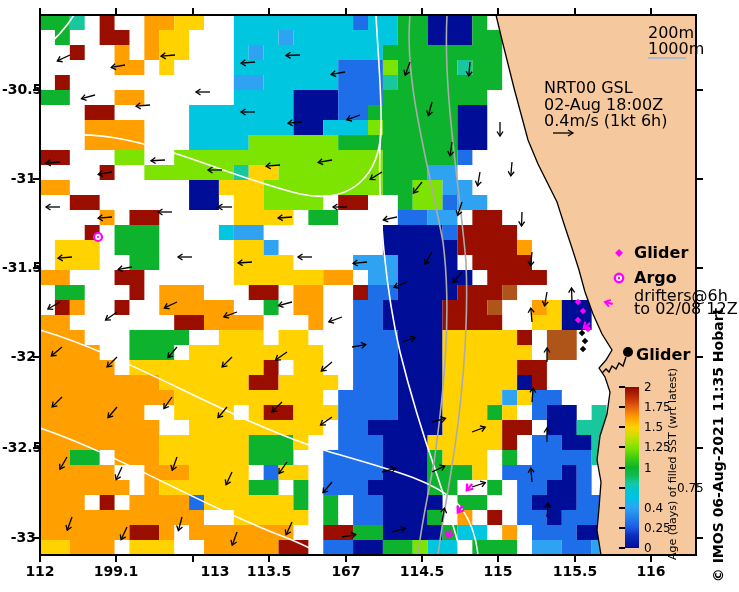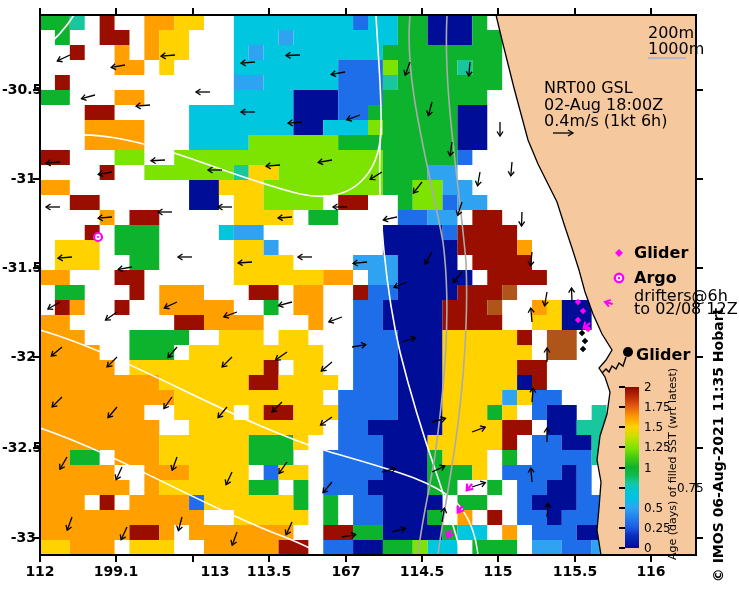--- a/index.html
+++ b/index.html
@@ -812,21 +812,21 @@
       <div class="cbticklab" style="left: 644px; top: 400.125px;">1.75</div>
       <div class="tick" style="left: 619px; top: 426.25px; width: 6px; height: 2px;"></div>
       <div class="cbticklab" style="left: 644px; top: 420.25px;">1.5</div>
       <div class="tick" style="left: 619px; top: 446.375px; width: 6px; height: 2px;"></div>
       <div class="cbticklab" style="left: 644px; top: 440.375px;">1.25</div>
       <div class="tick" style="left: 619px; top: 466.5px; width: 6px; height: 2px;"></div>
       <div class="cbticklab" style="left: 644px; top: 460.5px;">1</div>
       <div class="tick" style="left: 619px; top: 486.625px; width: 6px; height: 2px;"></div>
       <div class="cbticklab" style="left: 677px; top: 480.625px;">0.75</div>
       <div class="tick" style="left: 619px; top: 506.75px; width: 6px; height: 2px;"></div>
-      <div class="cbticklab" style="left: 644px; top: 500.75px;">0.5</div>
+      <div class="cbticklab" style="left: 644px; top: 500.75px;">0.4</div>
       <div class="tick" style="left: 619px; top: 526.875px; width: 6px; height: 2px;"></div>
       <div class="cbticklab" style="left: 644px; top: 520.875px;">0.25</div>
       <div class="tick" style="left: 619px; top: 547px; width: 6px; height: 2px;"></div>
       <div class="cbticklab" style="left: 644px; top: 541px;">0</div>
     </div>
   <div class="vtext" style="left:672px;top:464px;font-size:11px;">Age (days) of filled SST (wrt latest)</div>
 
   <div class="vtext b" style="left:718px;top:445px;font-size:14px;">© IMOS 06-Aug-2021 11:35 Hobart</div>
 
   <div id="axes">

